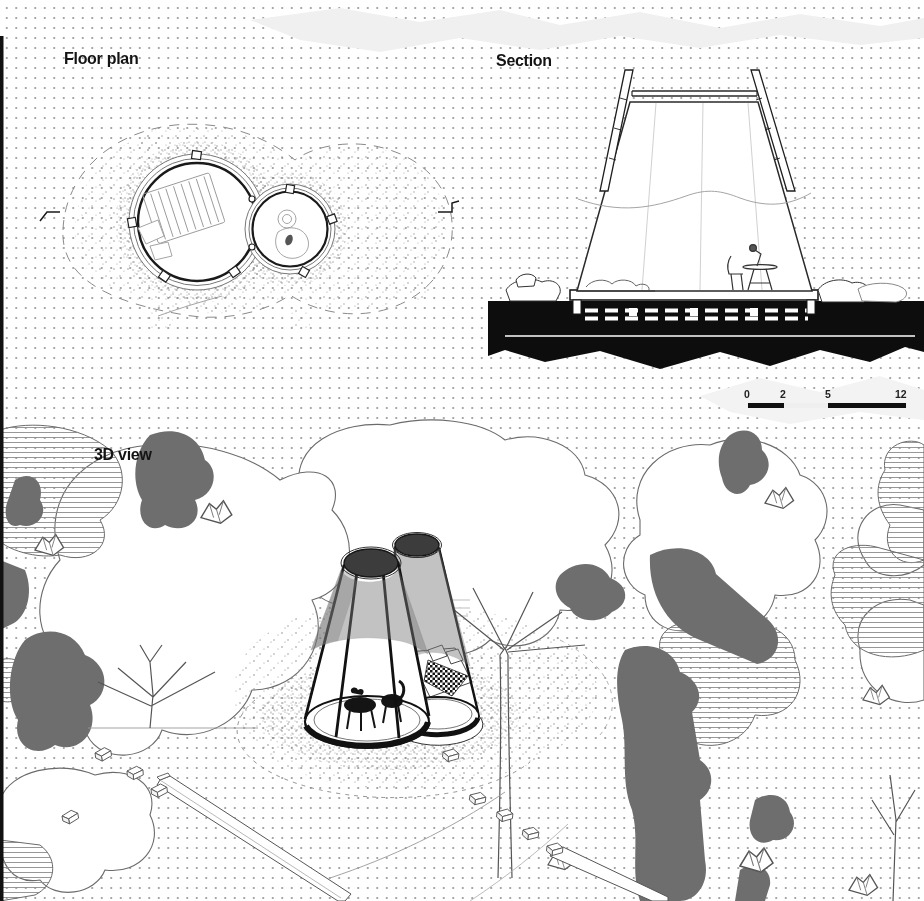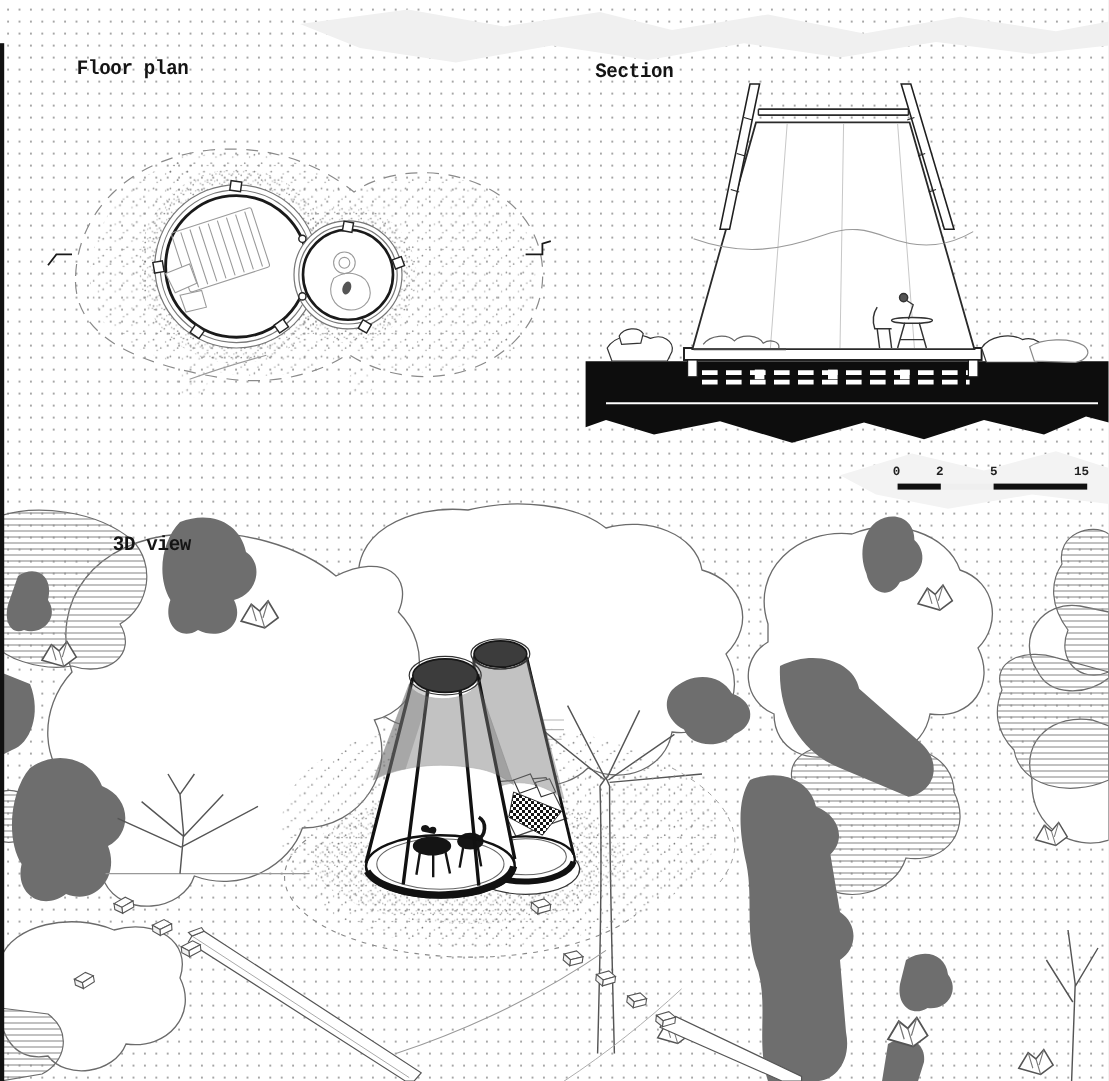--- a/index.html
+++ b/index.html
@@ -1,20 +1,20 @@
 <!DOCTYPE html>
 <html><head>
 <meta charset="utf-8">
 <style>
   html,body{margin:0;padding:0;background:#dcdcdc;}
   .canvas{
     position:relative;width:924px;height:901px;overflow:hidden;background:#ffffff;
     background-image:radial-gradient(circle,#a6a6a6 0.8px,rgba(0,0,0,0) 0.9px);
     background-size:9.5px 10px;background-position:2px 3px;
-    font-family:Liberation Mono, monospace;
+    font-family:Liberation Sans, sans-serif;
   }
   .panel-label{
     position:absolute;font-weight:bold;font-size:17px;letter-spacing:-0.3px;
     color:#141414;transform:scaleX(0.94);transform-origin:left;white-space:nowrap;
   }
   #fp-label{left:64px;top:49px;}
   #sec-label{left:496px;top:51px;}
   #tv-label{left:94px;top:445px;}
   svg.draw{position:absolute;left:0;top:0;}
   .scalebar{position:absolute;left:740px;top:388px;width:175px;height:26px;}
@@ -318,19 +318,19 @@
   </svg>
 
   <div class="panel-label" id="fp-label">Floor plan</div>
   <div class="panel-label" id="sec-label">Section</div>
   <div class="panel-label" id="tv-label">3D view</div>
 
   <div class="scalebar">
     <span class="num" style="left:4px">0</span>
     <span class="num" style="left:40px">2</span>
     <span class="num" style="left:85px">5</span>
-    <span class="num" style="left:155px">15</span>
+    <span class="num" style="left:155px">12</span>
     <div class="sb-base"></div>
     <div class="sb-seg s1"></div>
     <div class="sb-seg s2"></div>
   </div>
 
 </div>
 
 </body></html>

